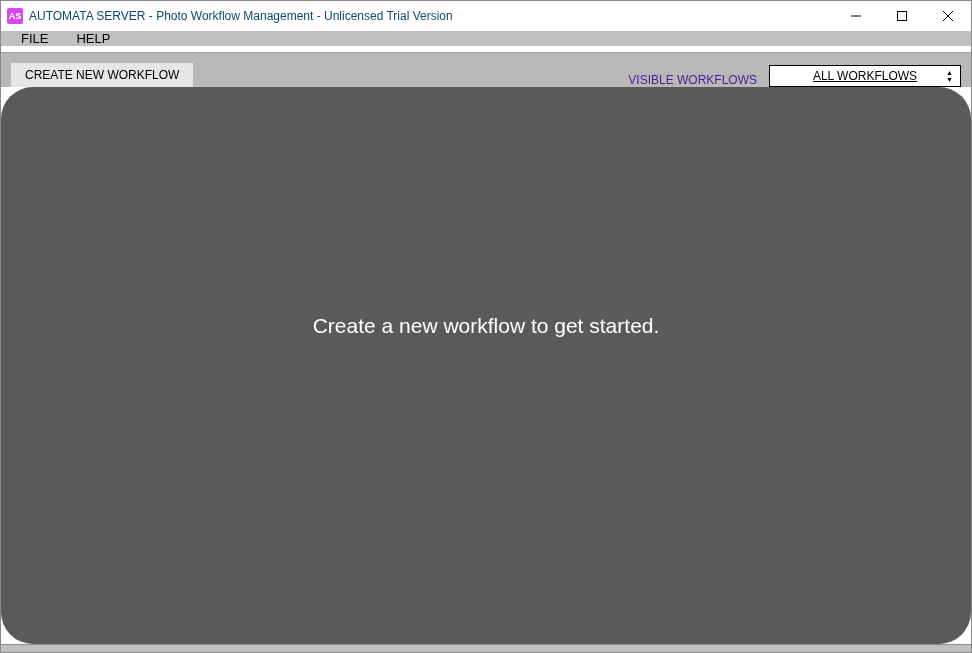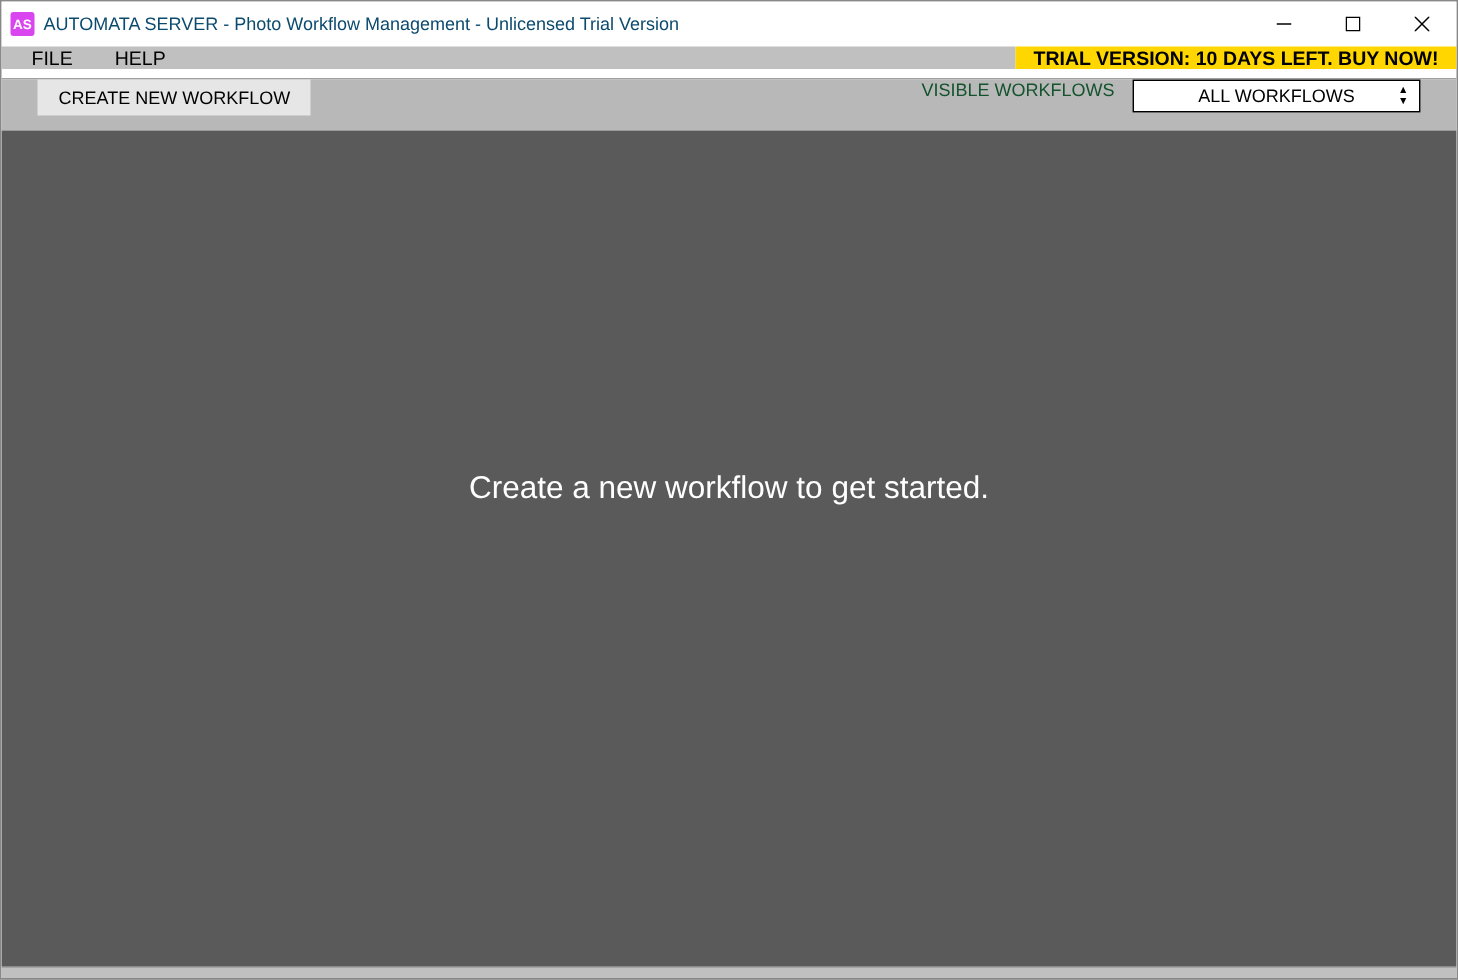--- a/index.html
+++ b/index.html
@@ -85,70 +85,72 @@
       color: #000;
       font-weight: bold;
       display: flex;
       align-items: center;
       padding: 0 12px;
     }
     .toolbar {
       height: 34px;
       background: #b8b8b8;
       display: flex;
-      align-items: flex-start;
-      padding: 0 24px;
+      align-items: flex-end;
+      padding: 0 10px;
       gap: 12px;
     }
     .create-btn {
       background: #e6e6e6;
       border: none;
       padding: 5px 14px;
       font-size: 12px;
       cursor: default;
       font-family: inherit;
     }
     .toolbar-spacer {
       flex: 1;
     }
     .vw-label {
       font-size: 12px;
-      color: #14532d;
+      color: #4c1d95;
     }
     .vw-select {
       width: 192px;
       height: 22px;
       background: #ffffff;
       border: 1px solid #000;
       display: flex;
       align-items: center;
       justify-content: center;
       position: relative;
       font-size: 12px;
       cursor: default;
+      text-decoration: underline;
     }
     .vw-select-arrows {
       position: absolute;
       right: 4px;
       top: 0;
       bottom: 0;
       width: 10px;
       display: flex;
       flex-direction: column;
       justify-content: center;
       font-size: 7px;
       line-height: 7px;
     }
     .content {
       flex: 1;
       background: #5a5a5a;
       display: flex;
       align-items: center;
       justify-content: center;
       position: relative;
+      border-radius: 32px;
     }
     .placeholder-text {
       color: #ffffff;
       font-size: 21px;
       font-weight: 300;
       position: relative;
       top: -40px;
     }
     .statusbar {
       height: 8px;
@@ -180,21 +182,20 @@
         </svg>
     </div>
   </div>
 </div>
 
 <div class="menubar">
   <div class="menubar-left">
     <div class="menu-item">FILE</div>
     <div class="menu-item">HELP</div>
   </div>
-  <div class="menubar-right">TRIAL VERSION: 10 DAYS LEFT. BUY NOW!</div>
 </div>
 
 <div class="toolbar">
   <button class="create-btn">CREATE NEW WORKFLOW</button>
   <div class="toolbar-spacer"></div>
   <div class="vw-label">VISIBLE WORKFLOWS</div>
   <div class="vw-select">
     <span>ALL WORKFLOWS</span>
     <span class="vw-select-arrows">
       <span>▲</span>

